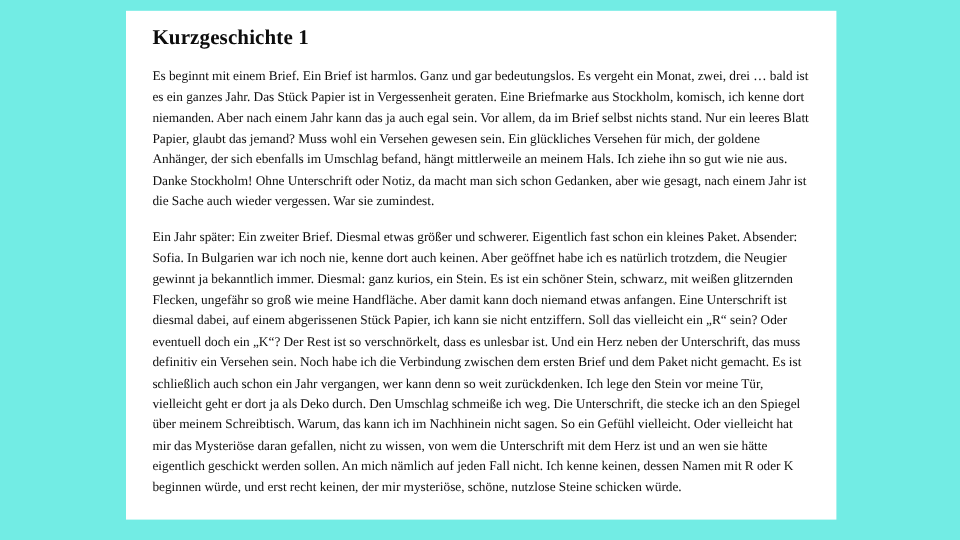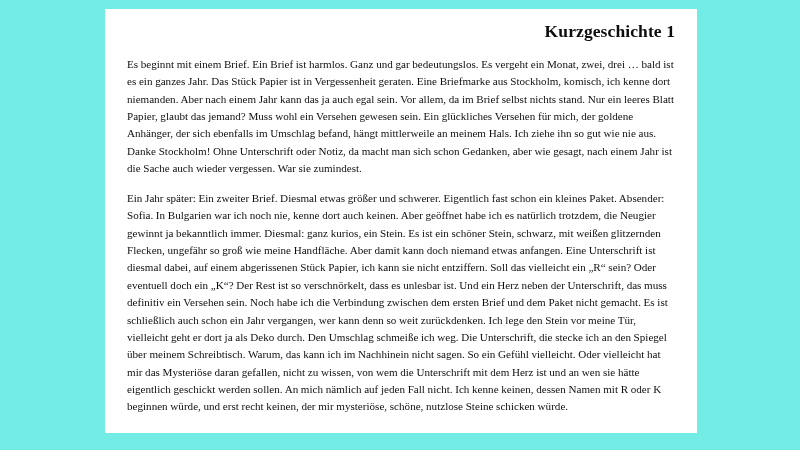--- a/index.html
+++ b/index.html
@@ -30,21 +30,21 @@
     width: 592px;
     height: 424px;
     background: #ffffff;
     box-sizing: border-box;
     padding: 12px 22px 6px 22px;
     overflow: hidden;
   }
 
   .doc-title {
     margin: 0 0 14px 0;
-    text-align: right;
+    text-align: left;
     font-family: "Liberation Serif", "DejaVu Serif", serif;
     font-size: 17.5px;
     font-weight: 700;
     color: #0d0d0d;
     letter-spacing: 0.1px;
     line-height: 1.2;
   }
 
   .story-body {
     font-family: Liberation Serif, serif;

